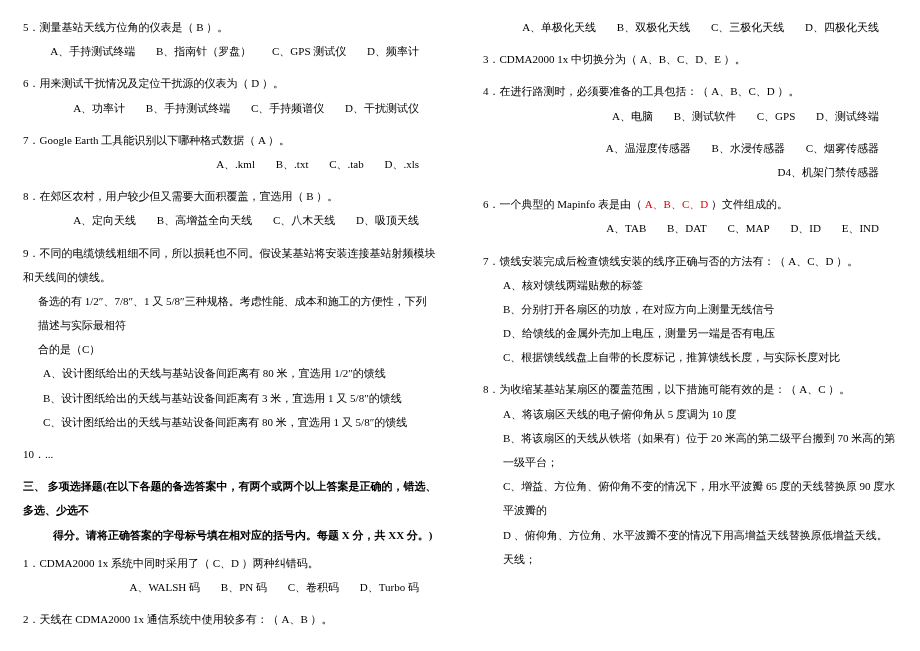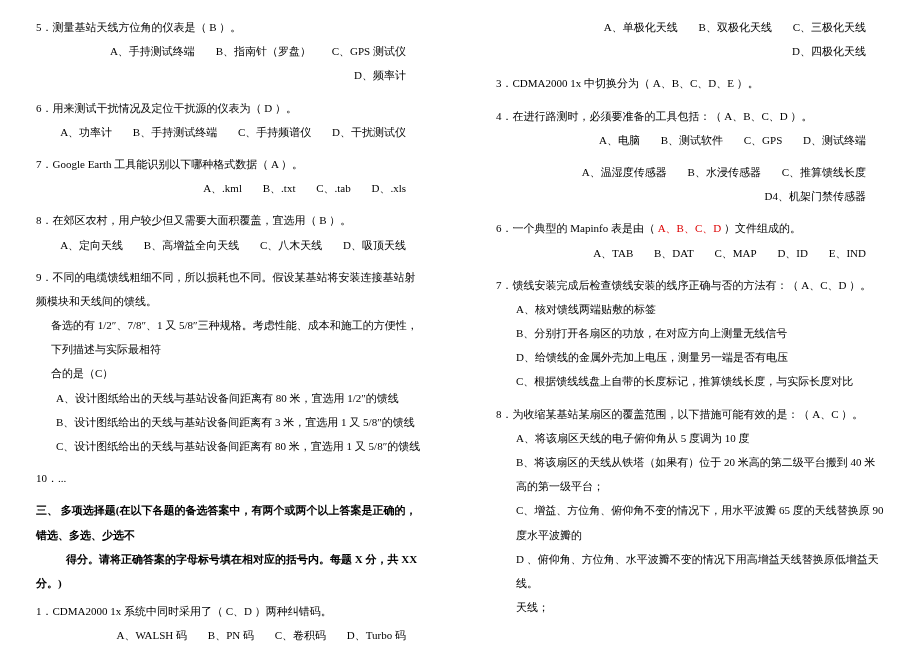--- a/index.html
+++ b/index.html
@@ -12,21 +12,21 @@
       font-size: 11px;
       line-height: 2.2;
       color: #000;
       background: #fff;
       width: 920px;
       height: 651px;
       display: flex;
     }
     .column {
       width: 50%;
-      padding: 15px 36px;
+      padding: 15px 23px;
     }
     .question {
       margin-bottom: 8px;
     }
     .q-text {
       display: block;
     }
     .options {
       display: block;
       padding-left: 20px;
@@ -152,21 +152,21 @@
       <span class="opt">B、测试软件</span>
       <span class="opt">C、GPS</span>
       <span class="opt">D、测试终端</span>
     </span>
   </div>
 
   <div class="question">
     <span class="options">
       <span class="opt">A、温湿度传感器</span>
       <span class="opt">B、水浸传感器</span>
-      <span class="opt">C、推算馈线长度</span>
+      <span class="opt">C、烟雾传感器</span>
       <span class="opt">D4、机架门禁传感器</span>
     </span>
   </div>
 
   <div class="question">
     <span class="q-text">
       <span>6．一个典型的 Mapinfo 表是由（     </span><span class="red">A、B、C、D</span><span>  ）文件组成的。</span>
     </span>
     <span class="options">
       <span class="opt">A、TAB</span>
@@ -181,18 +181,18 @@
     <span class="q-text">7．馈线安装完成后检查馈线安装的线序正确与否的方法有：（   A、C、D   ）。</span>
     <span class="q-text sub-line">A、核对馈线两端贴敷的标签</span>
     <span class="q-text sub-line">B、分别打开各扇区的功放，在对应方向上测量无线信号</span>
     <span class="q-text sub-line">D、给馈线的金属外壳加上电压，测量另一端是否有电压</span>
     <span class="q-text sub-line">C、根据馈线线盘上自带的长度标记，推算馈线长度，与实际长度对比</span>
   </div>
 
   <div class="question">
     <span class="q-text">8．为收缩某基站某扇区的覆盖范围，以下措施可能有效的是：（   A、C    ）。</span>
     <span class="q-text sub-line">A、将该扇区天线的电子俯仰角从 5 度调为 10 度</span>
-    <span class="q-text sub-line">B、将该扇区的天线从铁塔（如果有）位于 20 米高的第二级平台搬到 40 米高的第一级平台；</span>
+    <span class="q-text sub-line">B、将该扇区的天线从铁塔（如果有）位于 20 米高的第二级平台搬到 70 米高的第一级平台；</span>
     <span class="q-text sub-line">C、增益、方位角、俯仰角不变的情况下，用水平波瓣 65 度的天线替换原 90 度水平波瓣的</span>
     <span class="q-text sub-line">D 、俯仰角、方位角、水平波瓣不变的情况下用高增益天线替换原低增益天线。</span>
     <span class="q-text sub-line">天线；</span>
   </div>
 </div>
 
 </body></html>

